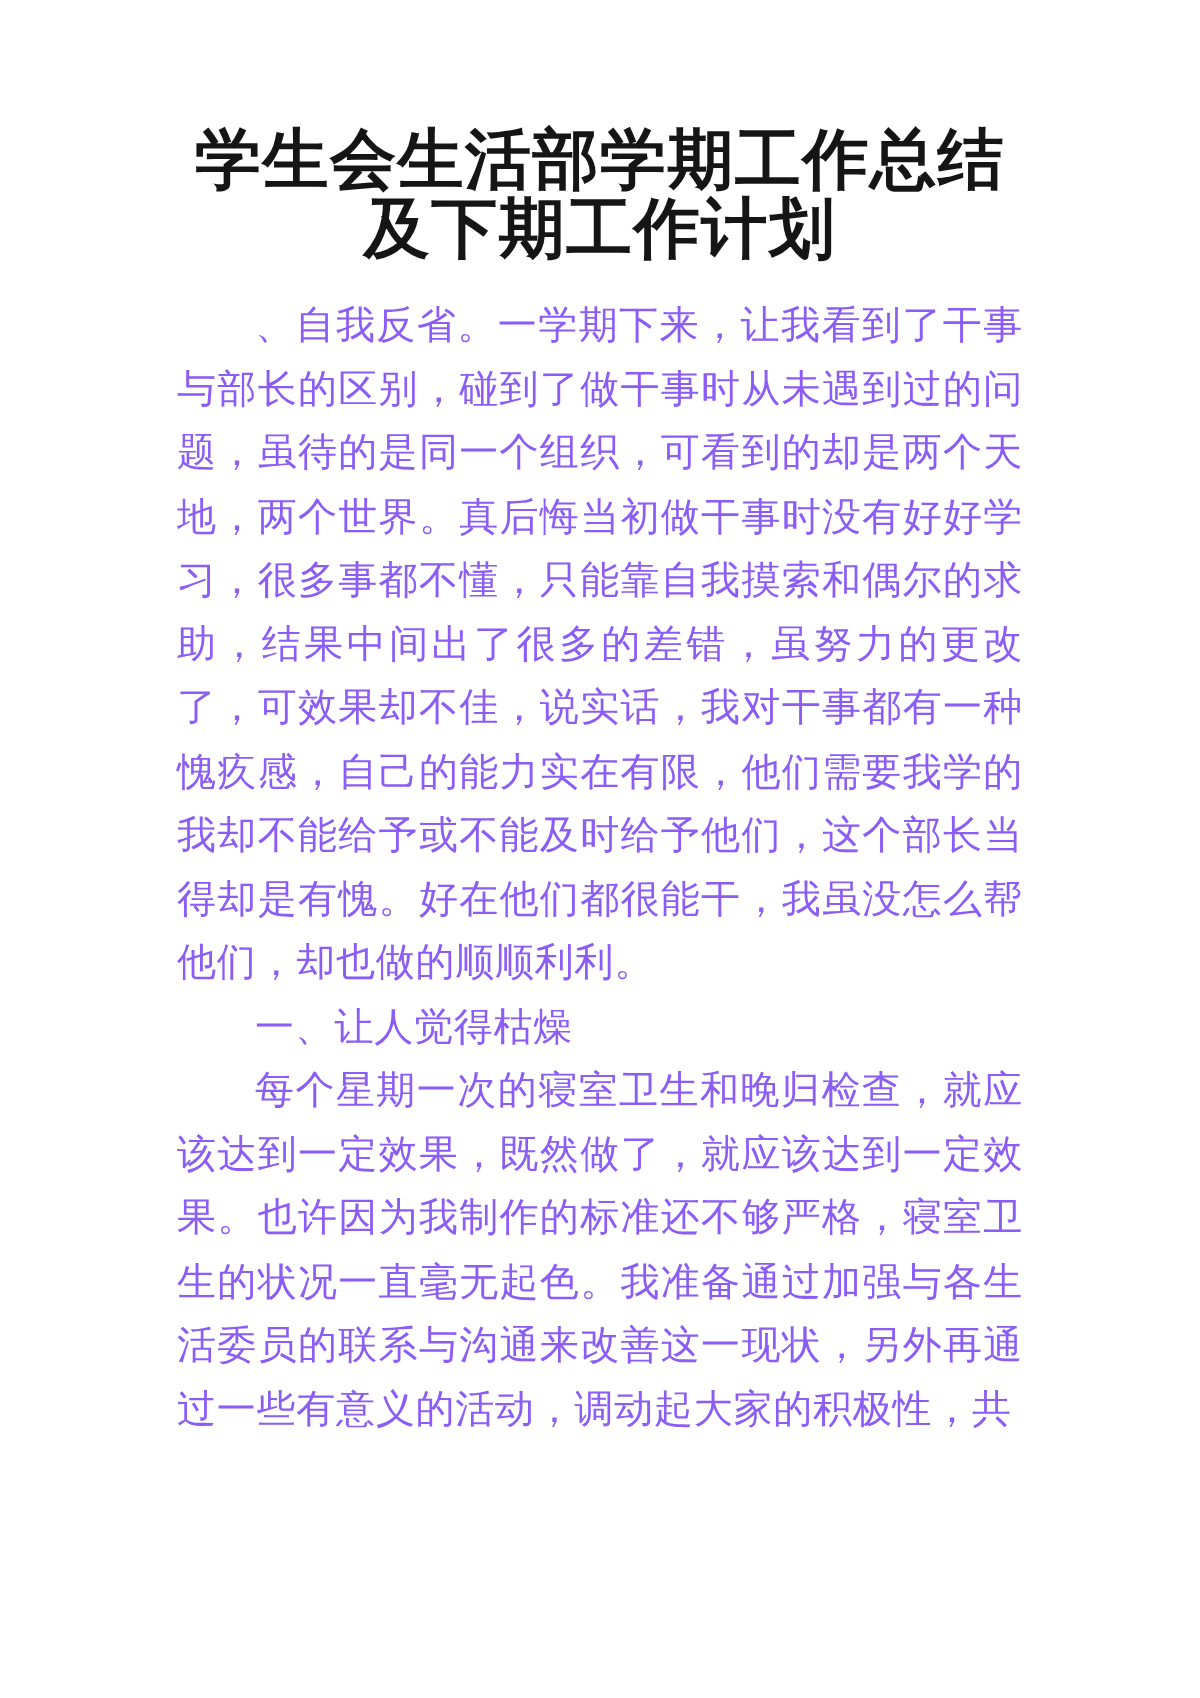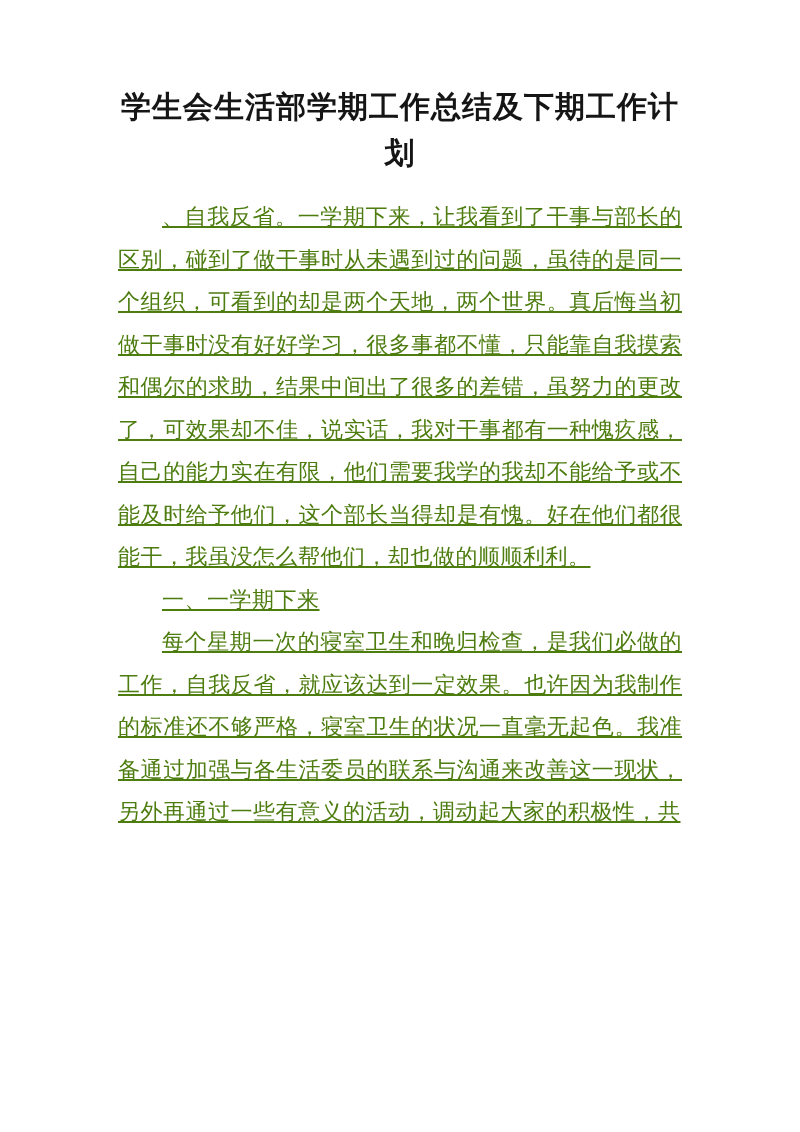--- a/index.html
+++ b/index.html
@@ -12,42 +12,41 @@
     width: 800px;
     height: 1132px;
     background: #ffffff;
     box-sizing: border-box;
     padding: 84px 118px 0 118px;
     overflow: hidden;
     font-family: "Liberation Serif", "DejaVu Serif", serif;
   }
   .doc-title {
     margin: 0 0 20px 0;
-    font-size: 30px;
+    font-size: 44px;
     font-weight: 700;
     line-height: 46px;
     text-align: center;
     color: #151515;
     letter-spacing: 1px;
   }
   .doc-body p {
     margin: 0;
-    font-size: 22px;
+    font-size: 26px;
     line-height: 42.5px;
-    color: #4d7c0f;
+    color: #8b5cf6;
     text-align: justify;
     text-indent: 2em;
     letter-spacing: 0.5px;
     word-break: break-all;
-    text-decoration: underline;
   }
 </style>
 </head>
 <body>
 
 <div class="page">
   <h1 class="doc-title">学生会生活部学期工作总结及下期工作计划</h1>
   <div class="doc-body">
     <p>、自我反省。一学期下来，让我看到了干事与部长的区别，碰到了做干事时从未遇到过的问题，虽待的是同一个组织，可看到的却是两个天地，两个世界。真后悔当初做干事时没有好好学习，很多事都不懂，只能靠自我摸索和偶尔的求助，结果中间出了很多的差错，虽努力的更改了，可效果却不佳，说实话，我对干事都有一种愧疚感，自己的能力实在有限，他们需要我学的我却不能给予或不能及时给予他们，这个部长当得却是有愧。好在他们都很能干，我虽没怎么帮他们，却也做的顺顺利利。</p>
-    <p>一、一学期下来</p>
-    <p>每个星期一次的寝室卫生和晚归检查，是我们必做的工作，自我反省，就应该达到一定效果。也许因为我制作的标准还不够严格，寝室卫生的状况一直毫无起色。我准备通过加强与各生活委员的联系与沟通来改善这一现状，另外再通过一些有意义的活动，调动起大家的积极性，共</p>
+    <p>一、让人觉得枯燥</p>
+    <p>每个星期一次的寝室卫生和晚归检查，就应该达到一定效果，既然做了，就应该达到一定效果。也许因为我制作的标准还不够严格，寝室卫生的状况一直毫无起色。我准备通过加强与各生活委员的联系与沟通来改善这一现状，另外再通过一些有意义的活动，调动起大家的积极性，共</p>
   </div>
 </div>
 
 </body></html>

